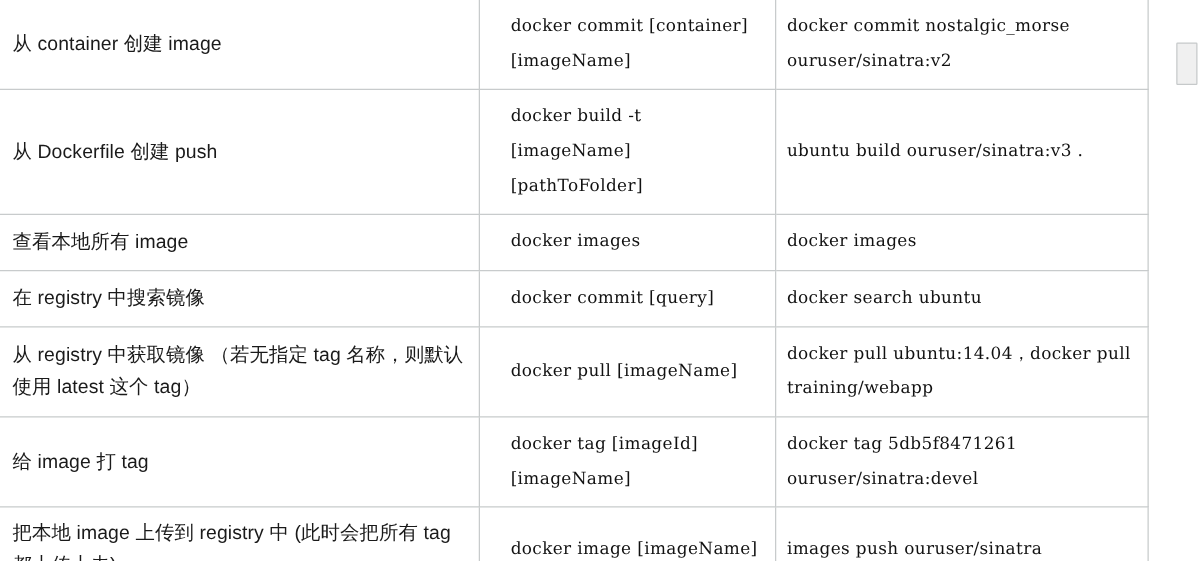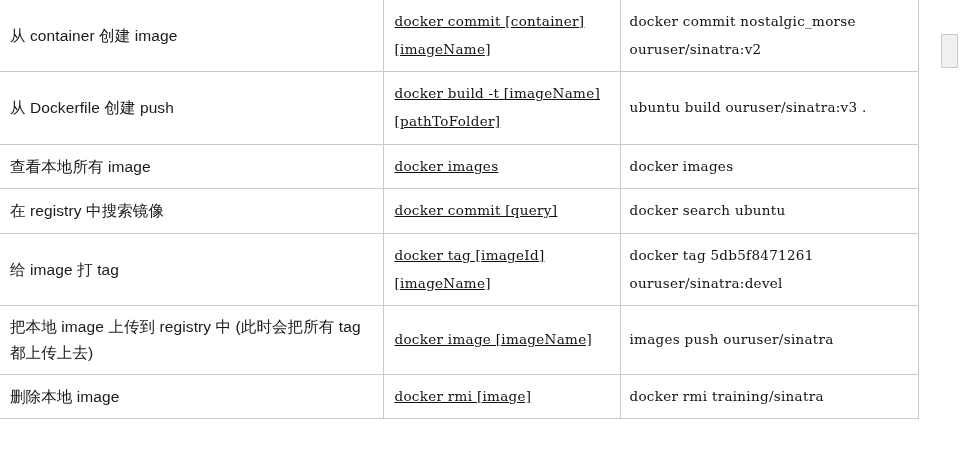--- a/index.html
+++ b/index.html
@@ -59,21 +59,21 @@
   }
   table.cheatsheet td.cmd,
   table.cheatsheet td.ex {
     font-family: "DejaVu Serif", "Liberation Serif", serif;
     font-size: 13.5px;
     line-height: 2.05;
     color: #111111;
     letter-spacing: 0.3px;
     word-break: break-word;
   }
-  table.cheatsheet td.cmd { padding-left: 11px; text-decoration: underline; }
+  table.cheatsheet td.cmd { padding-left: 25px; }
   table.cheatsheet td.ex  { }
 
   
   #scrollbar-track {
     position: absolute;
     right: 0;
     top: 0;
     width: 26px;
     height: 449px;
     background: #ffffff;
@@ -115,20 +115,25 @@
         <td class="desc">查看本地所有 image</td>
         <td class="cmd">docker images</td>
         <td class="ex">docker images</td>
       </tr>
       <tr>
         <td class="desc">在 registry 中搜索镜像</td>
         <td class="cmd">docker commit [query]</td>
         <td class="ex">docker search ubuntu</td>
       </tr>
       <tr>
+        <td class="desc">从 registry 中获取镜像 （若无指定 tag 名称，则默认使用 latest 这个 tag）</td>
+        <td class="cmd">docker pull [imageName]</td>
+        <td class="ex">docker pull ubuntu:14.04，docker pull training/webapp</td>
+      </tr>
+      <tr>
         <td class="desc">给 image 打 tag</td>
         <td class="cmd">docker tag [imageId] [imageName]</td>
         <td class="ex">docker tag 5db5f8471261 ouruser/sinatra:devel</td>
       </tr>
       <tr>
         <td class="desc">把本地 image 上传到 registry 中 (此时会把所有 tag 都上传上去)</td>
         <td class="cmd">docker image [imageName]</td>
         <td class="ex">images push ouruser/sinatra</td>
       </tr>
       <tr>

